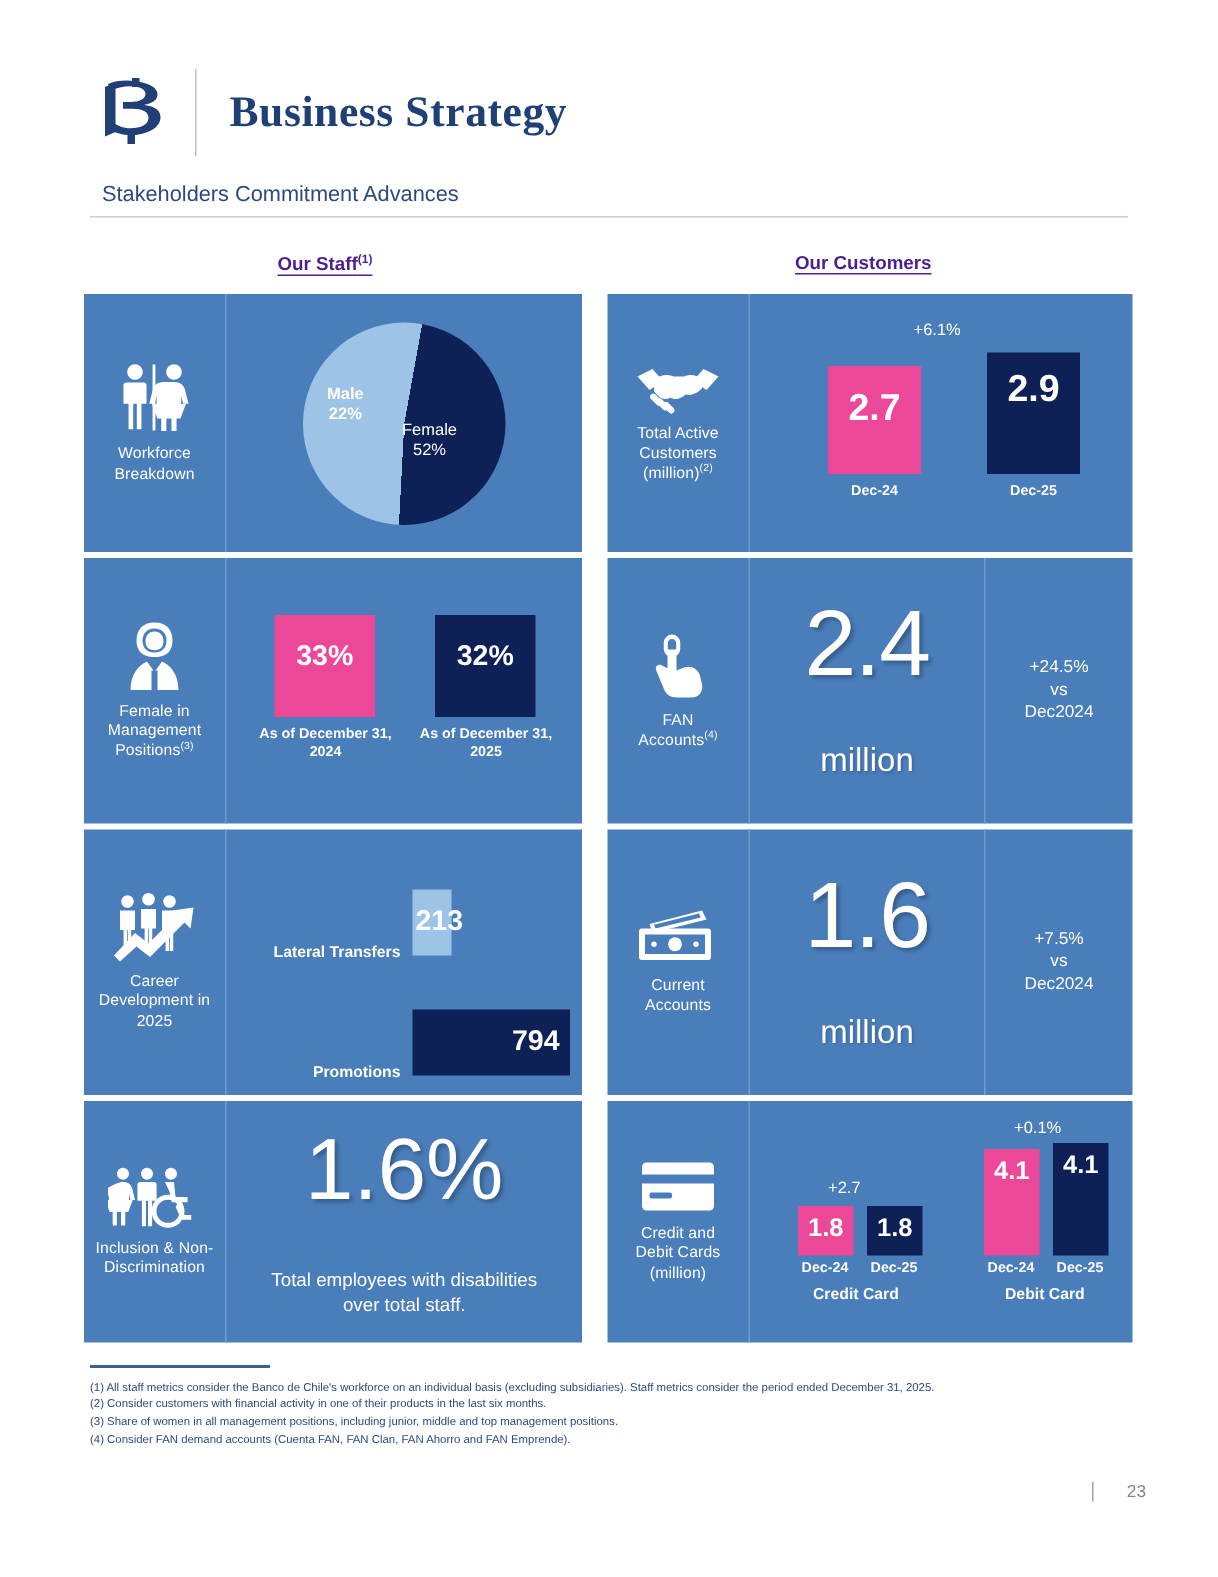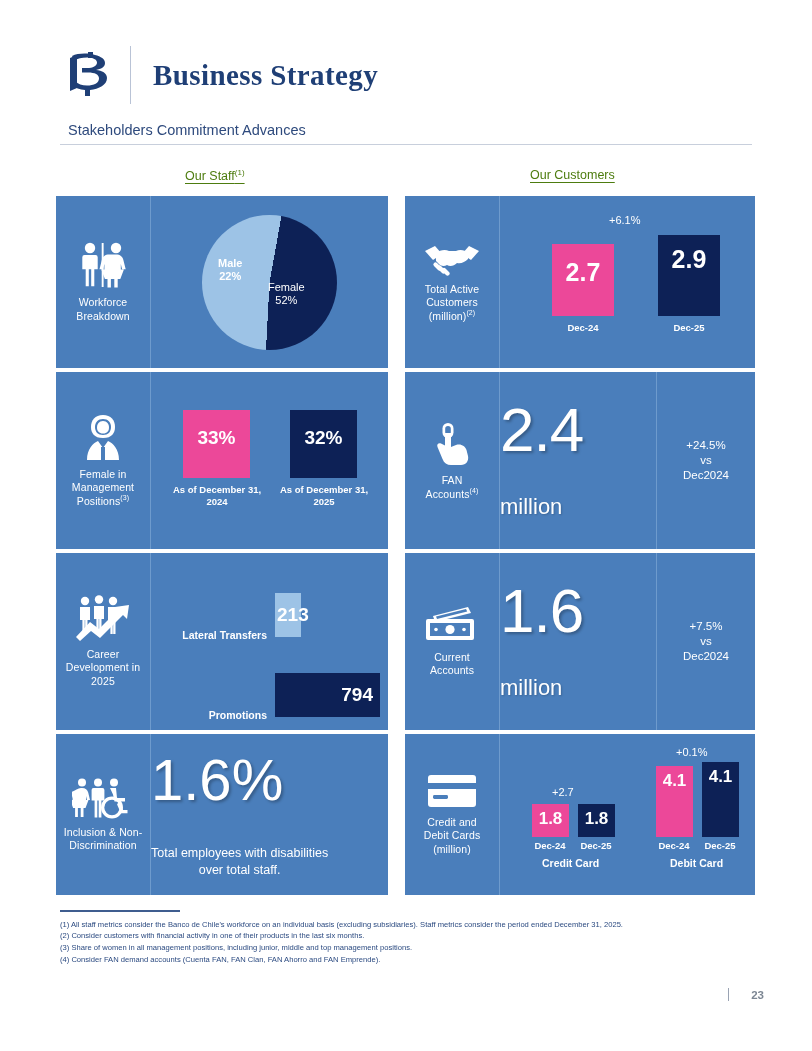--- a/index.html
+++ b/index.html
@@ -35,21 +35,21 @@
   }
   .section-title {
     font-size: 14.5px; color: #2e4a7d; padding: 0 0 6px 8px;
     font-weight: normal;
   }
   .section-rule { height: 1px; background: #c8cfdc; width: 100%; }
 
   
   .col-headers { position: absolute; left: 60px; top: 168px; width: 692px; height: 22px; }
   .col-head {
-    position: absolute; font-size: 12.5px; font-weight: normal; color: #4d7c0f;
+    position: absolute; font-size: 12.5px; font-weight: bold; color: #4c1d95;
     text-decoration: underline; text-underline-offset: 3px;
   }
   .col-head.staff { left: 125px; }
   .col-head.customers { left: 470px; }
   .sup { font-size: 8px; vertical-align: super; }
 
   
   .grid { position: absolute; left: 56px; top: 196px; }
   .row { display: flex; gap: 17px; margin-bottom: 4px; }
   .card {
@@ -96,21 +96,21 @@
   .bar.lt { background: #ec4899; }
   .bar.dk { background: #0d2156; }
   .bar-cap {
     position:absolute; left:50%; transform: translateX(-50%);
     color:#fff; font-size: 9.5px; font-weight: bold; white-space: nowrap; text-align:center;
   }
   .delta { position:absolute; color:#fff; font-size:11px; white-space:nowrap; }
   .grp-cap { position:absolute; color:#fff; font-size:10.5px; font-weight:bold; white-space:nowrap; }
 
   
-  .big-stat { display:flex; flex-direction:column; align-items:flex-start; justify-content:center; width:100%;gap:32px; }
+  .big-stat { display:flex; flex-direction:column; align-items:center; justify-content:center; width:100%;gap:32px; }
   .big-num {
     color:#fff; font-size: 62px; line-height: .95; font-weight: normal;
     text-shadow: 2px 2px 3px rgba(0,0,0,.28);
     letter-spacing: -1px;
   }
   .big-unit { color:#fff; font-size: 22px; margin-top: 2px; text-shadow: 1px 1px 2px rgba(0,0,0,.2); }
   .side-cell {
     width: 98px; flex: 0 0 98px; border-left: 1px solid #6e9bcd;
     display:flex; align-items:center; justify-content:center;
     color:#fff; font-size: 11.5px; text-align:center; line-height:1.3;
@@ -124,21 +124,21 @@
   .hbar-row { position:absolute; display:flex; align-items:center; }
   .hbar-label { color:#fff; font-size: 10.5px; font-weight: bold; text-align:right; white-space:nowrap;margin-top:40px; }
   .hbar { height: 44px; display:flex; align-items:center; }
   .hbar .num { color:#fff; font-size: 19px; font-weight: bold; }
 
   
   .notes { position: absolute; left: 60px; top: 910px; width: 700px; }
   .notes-rule { width: 120px; height: 1.5px; background: #3f5d8f; margin-bottom: 7px; }
   .note { font-size: 7.6px; color: #2b4a80; line-height: 1.55; white-space: nowrap; }
 
-  .footer { position:absolute; right: 48px; top: 988px; display:flex; align-items:flex-end; gap: 22px; font-weight: bold; }
+  .footer { position:absolute; right: 48px; top: 988px; display:flex; align-items:flex-end; gap: 22px; }
   .footer-bar { width: 1.5px; height: 13px; background: #9aa3b3; }
   .footer-page { font-size: 11.5px; color: #7d8794; }
 </style>
 </head>
 <body>
 
 <div class="page">
 
   <div class="header">
     <div class="logo-box">

